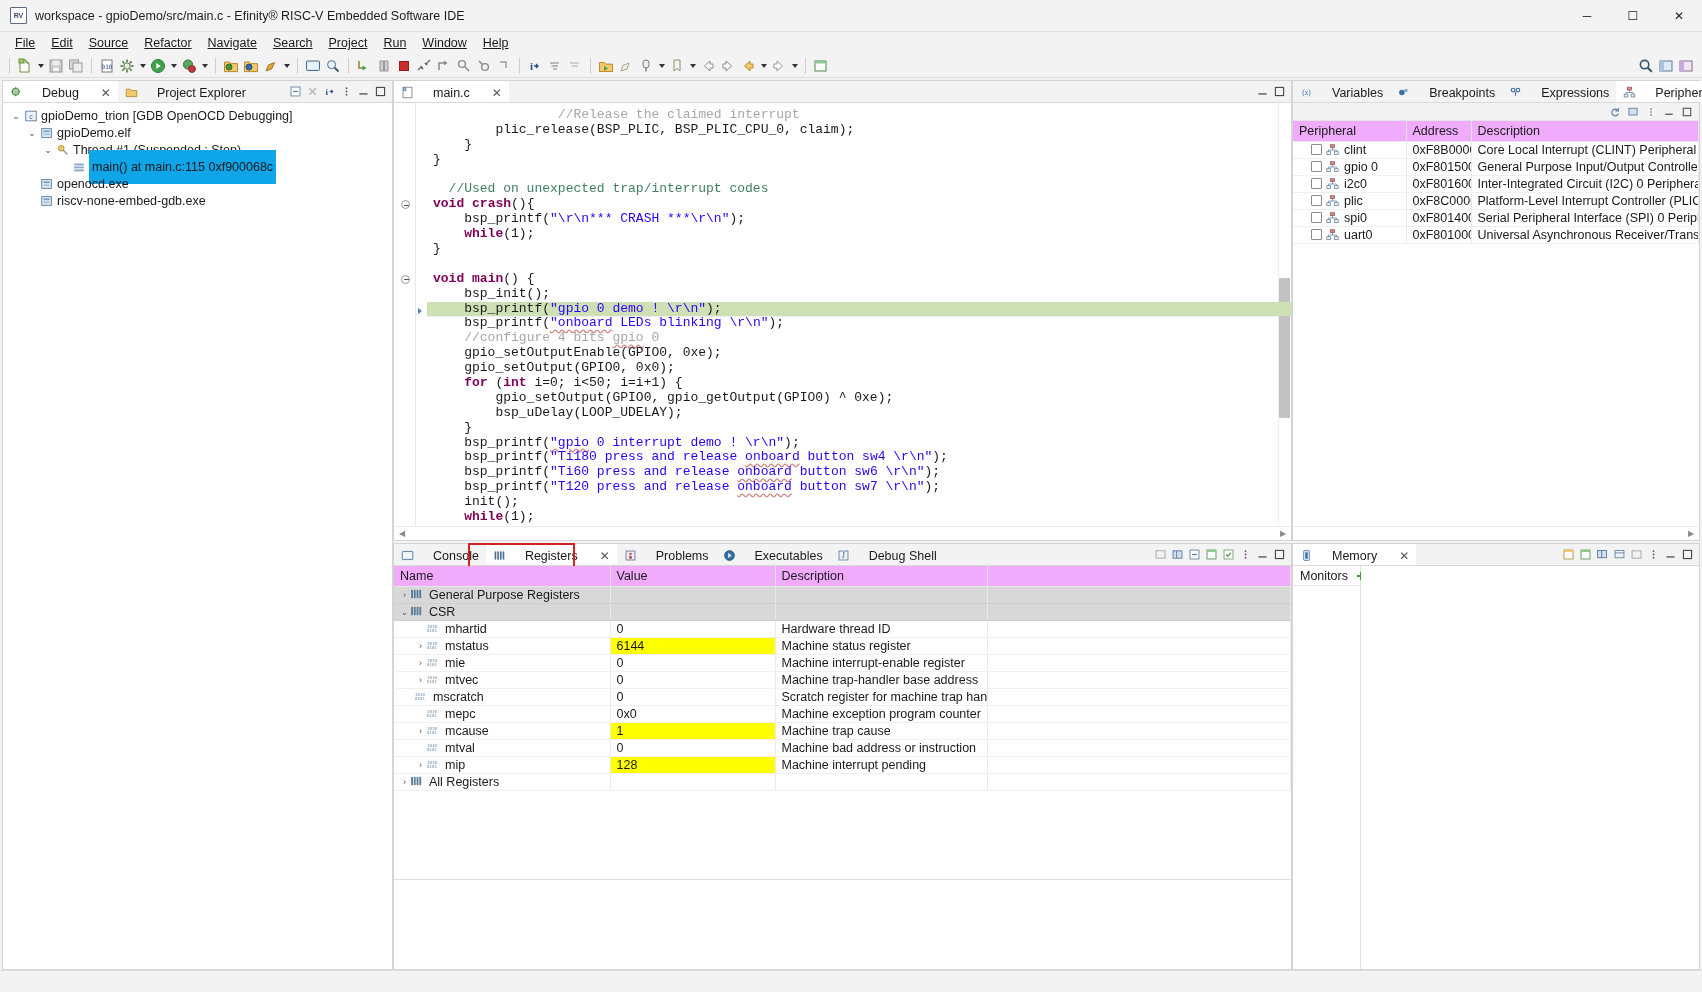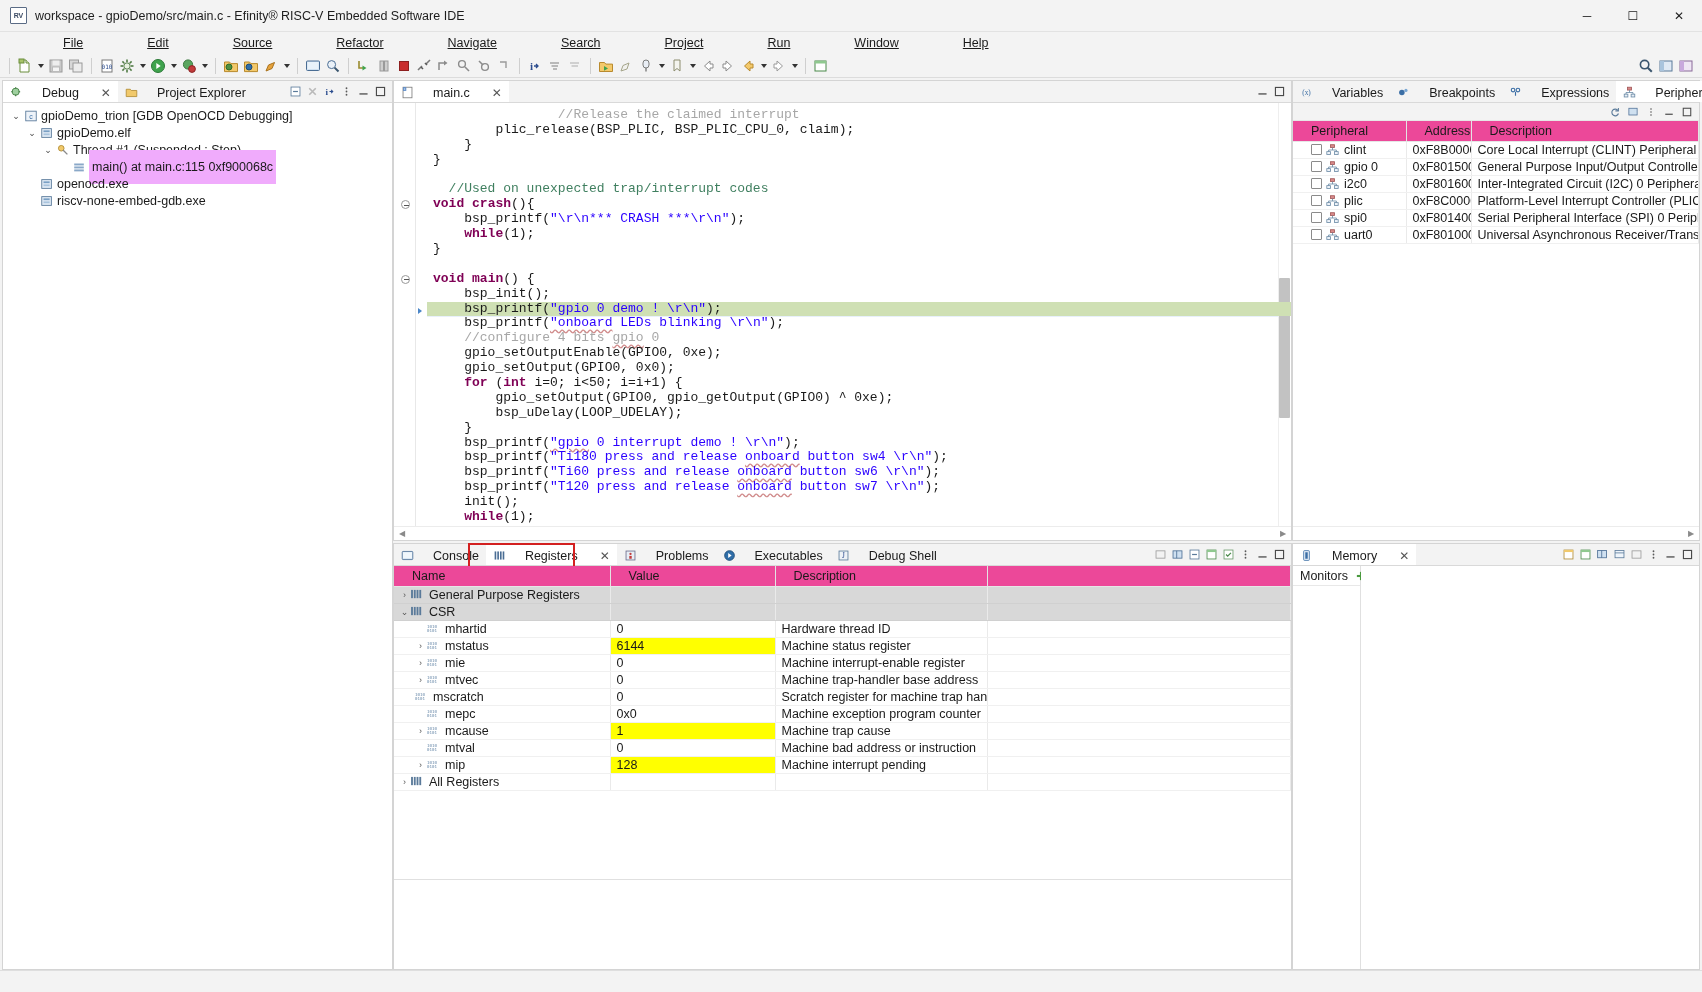--- a/index.html
+++ b/index.html
@@ -20,21 +20,21 @@
   .app-icon:after { content:"RV"; position:absolute; inset:0; font-size:7px; font-weight:bold;
                     color:#3b4a63; display:flex; align-items:center; justify-content:center; }
   .title-text { font-size:12.5px; color:#1d1d1d; white-space:nowrap; }
   .win-btns { margin-left:auto; display:flex; height:32px; }
   .win-btn { width:46px; height:32px; display:flex; align-items:center; justify-content:center;
              font-size:12px; color:#202020; }
 
   
   .menubar { height:22px; flex:0 0 22px; display:flex; align-items:center; padding-left:7px;
              background:#f3f3f3; }
-  .menu-item { padding:2px 8px; font-size:12.5px; color:#1a1a1a; white-space:nowrap;margin-left:48px; }
+  .menu-item { padding:2px 8px; font-size:12.5px; color:#1a1a1a; white-space:nowrap; }
   .menu-item u { text-decoration:underline; }
 
   
   .toolbar { height:24px; flex:0 0 24px; display:flex; align-items:center; gap:0px;
              background:#f3f3f3; border-bottom:1px solid #dcdcdc; padding-left:4px; position:relative; }
   .tb-sep { width:1px; height:16px; background:#cfcfcf; margin:0 5px; flex:0 0 1px; }
   .tb { width:20px; height:20px; display:flex; align-items:center; justify-content:center; flex:0 0 20px; }
   .tb svg { display:block; }
   .tb-arrow { width:11px; height:20px; display:flex; align-items:center; justify-content:center; flex:0 0 11px; }
   .tb-arrow:after { content:""; border-left:3.5px solid transparent; border-right:3.5px solid transparent;
@@ -57,21 +57,21 @@
 
   .pcontent { flex:1 1 auto; overflow:hidden; background:#fff; position:relative; min-height:0; }
 
   
   .left-col { width:393px; flex:0 0 393px; display:flex; flex-direction:column; padding:2px 0 0 2px; }
   .tree { padding:4px 0 0 0; font-size:12.5px; }
   .trow { display:flex; align-items:center; height:17px; padding-left:6px; white-space:nowrap; }
   .trow .tw { display:inline-block; width:14px; text-align:center; color:#4a4a4a; font-size:9px; flex:0 0 14px; }
   .trow .ti { width:15px; height:15px; margin-right:3px; flex:0 0 15px; display:flex;
               align-items:center; justify-content:center; }
-  .trow.sel .lbl { background:#f0abfc; padding:10px 3px; }
+  .trow.sel .lbl { background:#0ea5e9; padding:10px 3px; }
 
   
   .center-col { flex:1 1 auto; display:flex; flex-direction:column; min-width:0; padding:2px 0 0 0; }
   .editor-panel { flex:0 0 461px; display:flex; flex-direction:column; min-height:0; }
   .editor-area { flex:1 1 auto; display:flex; min-height:0; background:#fff; position:relative; overflow:hidden; }
   .fold-gutter { width:22px; flex:0 0 22px; background:#fff; border-right:1px solid #e8e8e8;
                  position:relative; padding-top:5px; }
   .fold-mark { position:absolute; left:7px; width:9px; height:9px; border:1px solid #999;
                background:#fff; border-radius:50%; }
   .fold-mark:after { content:""; position:absolute; left:1.5px; top:3.5px; width:5px; height:1px; background:#555; }
@@ -94,22 +94,22 @@
   .harrow { width:16px; text-align:center; font-size:8px; color:#8a8a8a; }
 
   
   .exec-arrow { position:absolute; left:1px; width:10px; height:10px; }
 
   
   .reg-panel { flex:1 1 auto; display:flex; flex-direction:column; min-height:0; margin-top:2px; }
   .reg-tabbar { position:relative; }
   .redbox { position:absolute; border:2.5px solid #d32020; pointer-events:none; }
   .tbl { width:100%; font-size:12.5px; border-collapse:collapse; table-layout:fixed; }
-  .tbl th { text-align:left; font-weight:normal; height:20px; padding:0 18px;
-            border-right:1px solid #e3e3e3; border-bottom:1px solid #e6e6e6; background:#ec4899; }
+  .tbl th { text-align:left; font-weight:normal; height:20px; padding:0 6px;
+            border-right:1px solid #e3e3e3; border-bottom:1px solid #e6e6e6; background:#f0abfc; }
   .tbl td { height:17px; padding:0 6px; border-right:1px solid #eaeaea;
             border-bottom:1px solid #f0f0f0; white-space:nowrap; overflow:hidden; }
   .rowgrp td { background:#d8d8d8; border-bottom:1px solid #d0d0d0; }
   .namecell { display:flex; align-items:center; white-space:nowrap; }
   .exp { width:13px; text-align:center; font-size:9px; color:#555; flex:0 0 13px; }
   .regicon { width:13px; height:11px; margin-right:5px; flex:0 0 13px; }
   .yellow { background:#ffff00 !important; }
   .details-bar { height:24px; flex:0 0 24px; display:flex; align-items:center;
                  padding-left:6px; border-top:1px solid #e0e0e0; background:#fff; font-size:12.5px; }
   .reg-blank { flex:1 1 auto; background:#fff; }

